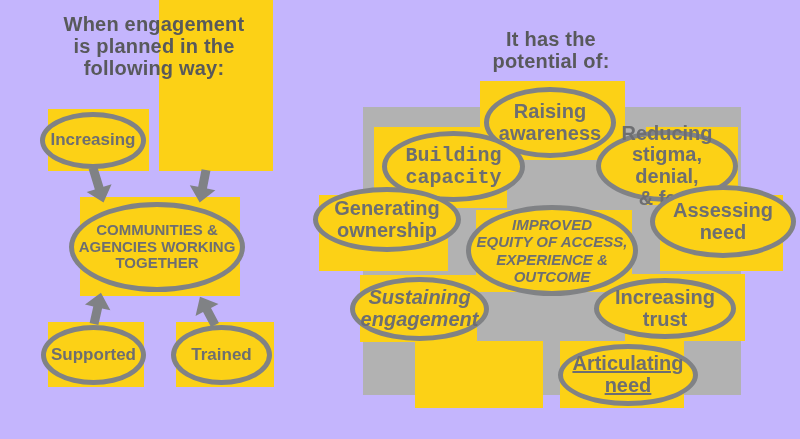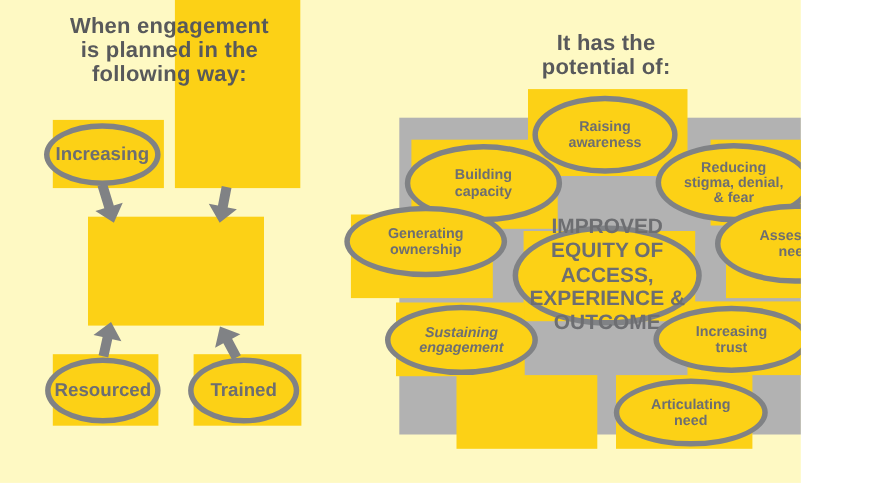--- a/index.html
+++ b/index.html
@@ -4,39 +4,39 @@
 <style>
   :root{
     --yellow:#FCD116;
     --panel:#B2B2B2;
     --line:#808285;
     --txt:#6D6E71;
     --title:#58595B;
   }
   html,body{margin:0;padding:0;background:#ffffff;}
   #stage{
-    position:relative;width:728px;height:439px;overflow:hidden;background:#fef9c3;
+    position:relative;width:800px;height:439px;overflow:hidden;background:#c4b5fd;
     font-family:"Liberation Sans",sans-serif;
   }
   .rect{position:absolute;background:var(--yellow);}
   .gray{position:absolute;background:var(--panel);}
   .el{
     position:absolute;box-sizing:border-box;
     background:var(--yellow);border:5px solid var(--line);border-radius:50%;
     display:flex;align-items:center;justify-content:center;
     text-align:center;font-weight:700;color:var(--txt);
     white-space:pre-line;line-height:1.1;
   }
   .title{
     position:absolute;text-align:center;font-weight:700;color:var(--title);
     white-space:pre-line;font-size:20px;line-height:22px;letter-spacing:0.2px;
   }
   .fs17{font-size:17px;}
-  .fs16{font-size:13px;line-height:1.08;}
-  .fs15{font-size:19px;line-height:1.15;}
+  .fs16{font-size:20px;line-height:1.08;}
+  .fs15{font-size:15px;line-height:1.15;font-style:italic;}
   .fs15t{font-size:15px;line-height:1.12;}
   svg.arrows{position:absolute;left:0;top:0;}
 </style>
 </head>
 <body>
 
 <div id="stage">
 
   <div class="rect" style="left:159px;top:0;width:114px;height:171px;"></div>
   <div class="rect" style="left:48px;top:109px;width:101px;height:62px;"></div>
@@ -49,21 +49,24 @@
 following way:</div>
 
   <svg class="arrows" width="300" height="439" viewBox="0 0 300 439" aria-hidden="true">
     <path fill="#808285" transform="translate(93,168) rotate(-17)" d="M-4.5 0 L-4.5 21 L-13 21 L0 36 L13 21 L4.5 21 L4.5 0 Z"></path>
     <path fill="#808285" transform="translate(206,170) rotate(11)" d="M-4.5 0 L-4.5 18 L-13 18 L0 33 L13 18 L4.5 18 L4.5 0 Z"></path>
     <path fill="#808285" transform="translate(94,324) rotate(192.5)" d="M-4.5 0 L-4.5 17 L-13 17 L0 32 L13 17 L4.5 17 L4.5 0 Z"></path>
     <path fill="#808285" transform="translate(215,325) rotate(152)" d="M-4.5 0 L-4.5 17 L-13 17 L0 32 L13 17 L4.5 17 L4.5 0 Z"></path>
   </svg>
 
   <div class="el fs17" style="left:40px;top:112px;width:106px;height:57px;">Increasing</div>
-  <div class="el fs17" style="left:41px;top:325px;width:105px;height:60px;">Resourced</div>
+  <div class="el fs15t" style="left:69px;top:202px;width:176px;height:90px;">COMMUNITIES &amp;
+AGENCIES WORKING
+TOGETHER</div>
+  <div class="el fs17" style="left:41px;top:325px;width:105px;height:60px;">Supported</div>
   <div class="el fs17" style="left:171px;top:325px;width:101px;height:60px;">Trained</div>
 
   <div class="gray" style="left:363px;top:107px;width:378px;height:288px;"></div>
 
   <div class="rect" style="left:480px;top:81px;width:145px;height:79px;"></div>
   <div class="rect" style="left:646px;top:127px;width:92px;height:78px;"></div>
   <div class="rect" style="left:374px;top:127px;width:133px;height:81px;"></div>
   <div class="rect" style="left:319px;top:195px;width:129px;height:76px;"></div>
   <div class="rect" style="left:476px;top:210px;width:156px;height:82px;"></div>
   <div class="rect" style="left:660px;top:195px;width:123px;height:76px;"></div>
@@ -73,30 +76,30 @@
   <div class="rect" style="left:560px;top:341px;width:124px;height:67px;"></div>
 
   <div class="title" style="left:455px;top:28px;width:192px;">It has the
 potential of:</div>
 
   <div class="el fs16" style="left:484px;top:87px;width:132px;height:71px;">Raising
 awareness</div>
   <div class="el fs16" style="left:596px;top:130px;width:142px;height:72px;">Reducing
 stigma, denial,
 &amp; fear</div>
-  <div class="el fs16" style="left:368px;top:131px;width:143px;height:71px;">Building
+  <div class="el fs16" style="left:382px;top:131px;width:143px;height:71px;font-family:Liberation Mono, monospace;">Building
 capacity</div>
   <div class="el fs16" style="left:313px;top:187px;width:148px;height:65px;">Generating
 ownership</div>
   <div class="el fs15" style="left:466px;top:205px;width:172px;height:91px;">IMPROVED
 EQUITY OF ACCESS,
 EXPERIENCE &amp;
 OUTCOME</div>
   <div class="el fs16" style="left:650px;top:185px;width:146px;height:73px;">Assessing
 need</div>
   <div class="el fs16" style="left:350px;top:277px;width:139px;height:64px;font-style:italic;">Sustaining
 engagement</div>
   <div class="el fs16" style="left:594px;top:278px;width:142px;height:61px;">Increasing
 trust</div>
-  <div class="el fs16" style="left:558px;top:344px;width:140px;height:62px;">Articulating
+  <div class="el fs16" style="left:558px;top:344px;width:140px;height:62px;text-decoration:underline;">Articulating
 need</div>
 
 </div>
 
 </body></html>

